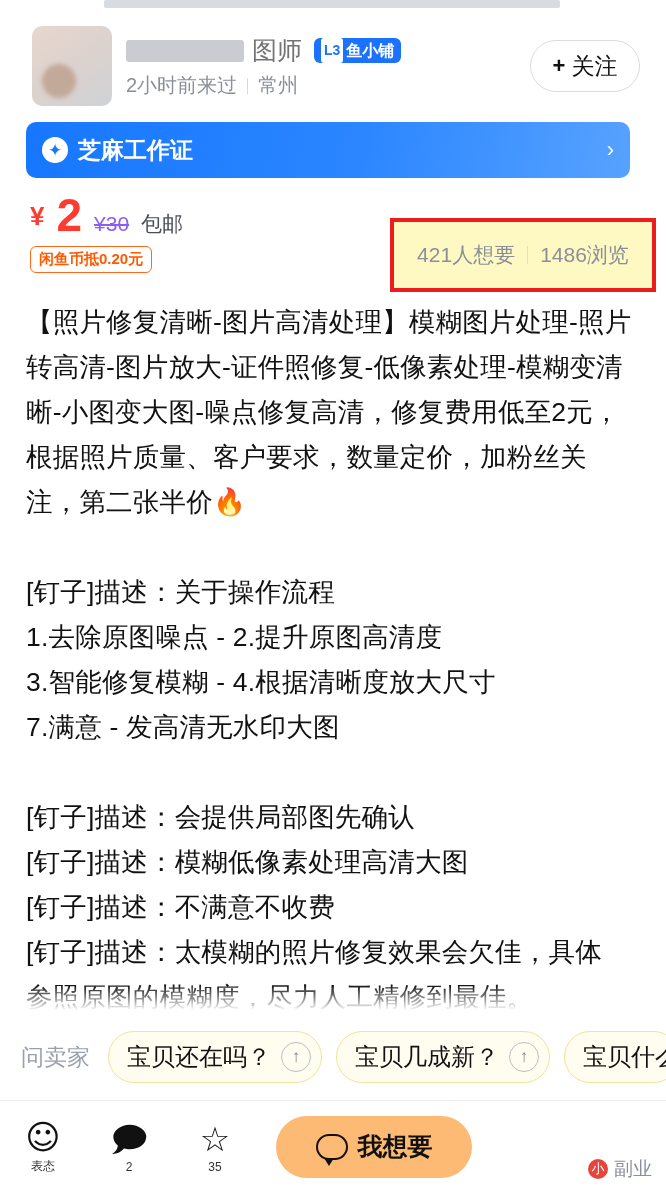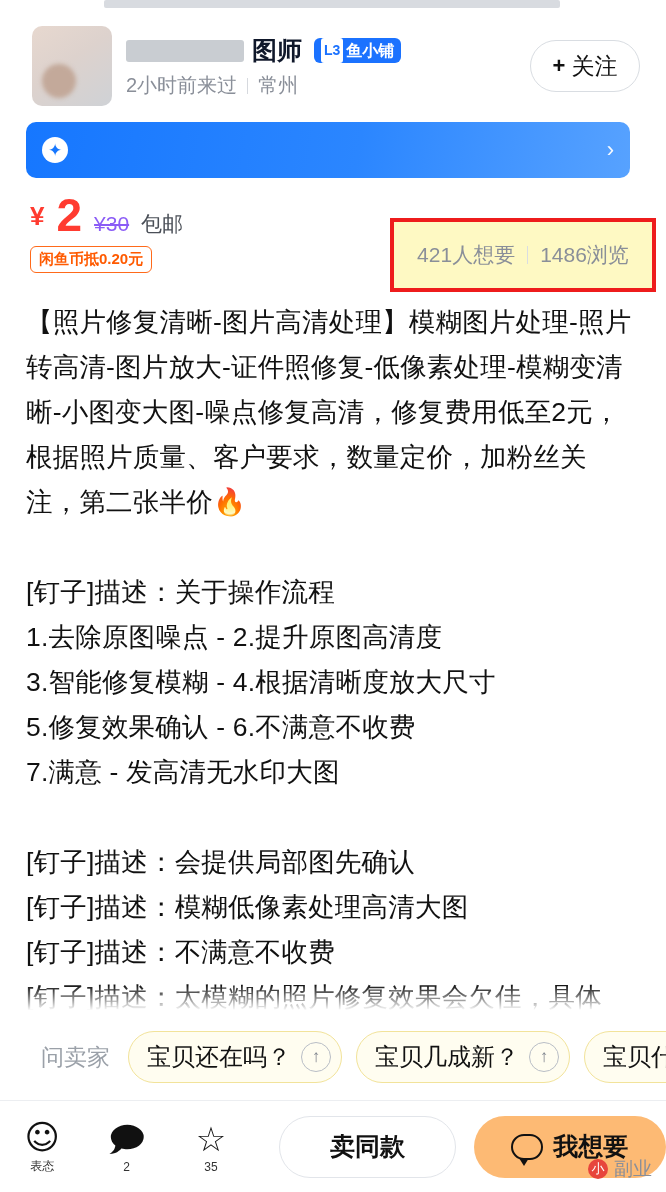--- a/index.html
+++ b/index.html
@@ -59,22 +59,22 @@
     align-items: center;
     gap: 8px;
   }
   .name-mask {
     width: 118px; height: 22px;
     background: #c9cdd2;
     border-radius: 3px;
   }
   .name-text {
     font-size: 25px;
-    font-weight: 700;
-    color: #0f172a;
+    font-weight: 400;
+    color: #737373;
     letter-spacing: 0px;
   }
   .lvl-badge {
     margin-left: 4px;
     height: 25px;
     padding: 0 7px;
     background: #1b72ff;
     color: #fff;
     border-radius: 6px;
     font-size: 16px;
@@ -214,21 +214,21 @@
   }
 
   
   .quickask {
     position: absolute;
     left: 0; top: 1014px;
     width: 666px; height: 86px;
     background: #fff;
     display: flex;
     align-items: center;
-    padding-left: 41px;
+    padding-left: 21px;
     overflow: hidden;
   }
   .qa-label {
     font-size: 23px;
     color: #9aa0a8;
     margin-right: 18px;
     white-space: nowrap;
   }
   .chip {
     flex: 0 0 auto;
@@ -362,20 +362,21 @@
       <span>常州</span>
     </div>
     <div class="follow-btn">
       <span class="plus">+</span>
       <span>关注</span>
     </div>
   </div>
 
   <div class="banner">
     <span class="flame emoji">✦</span>
+    <span class="btxt">芝麻工作证</span>
     <span class="chev">›</span>
   </div>
 
   <div class="price-row">
     <span class="price-cur">¥</span>
     <span class="price-main">2</span>
     <span class="price-old">¥30</span>
     <span class="price-ship">包邮</span>
   </div>
   <div class="coin-tag">闲鱼币抵0.20元</div>
@@ -385,21 +386,20 @@
     <span class="vbar"></span>
     <span class="st">1486浏览</span>
   </div>
 
   <div class="desc">
     <p>【照片修复清晰-图片高清处理】模糊图片处理-照片转高清-图片放大-证件照修复-低像素处理-模糊变清晰-小图变大图-噪点修复高清，修复费用低至2元，根据照片质量、客户要求，数量定价，加粉丝关注，第二张半价🔥</p>
     <div class="blank"></div>
     <p>[钉子]描述：关于操作流程</p>
     <p>1.去除原图噪点 - 2.提升原图高清度</p>
     <p>3.智能修复模糊 - 4.根据清晰度放大尺寸</p>
-    <p>5.修复效果确认 - 6.不满意不收费</p>
     <p>7.满意 - 发高清无水印大图</p>
     <div class="blank"></div>
     <p>[钉子]描述：会提供局部图先确认</p>
     <p>[钉子]描述：模糊低像素处理高清大图</p>
     <p>[钉子]描述：不满意不收费</p>
     <p>[钉子]描述：太模糊的照片修复效果会欠佳，具体</p>
     <p class="fade-last">参照原图的模糊度，尽力人工精修到最佳。</p>
   </div>
 
   <div class="fade"></div>
@@ -425,21 +425,20 @@
       <span class="lbl">表态</span>
     </div>
     <div class="bb-action">
       <span class="ic emoji">🗩</span>
       <span class="lbl">2</span>
     </div>
     <div class="bb-action">
       <span class="ic emoji">☆</span>
       <span class="lbl">35</span>
     </div>
-    <div class="sell-same">卖同款</div>
     <div class="want-btn">
       <span class="chat"></span>
       <span>我想要</span>
     </div>
   </div>
 
   <div class="watermark">
     <span class="wm-dot">小</span>
     <span>副业</span>
   </div>

